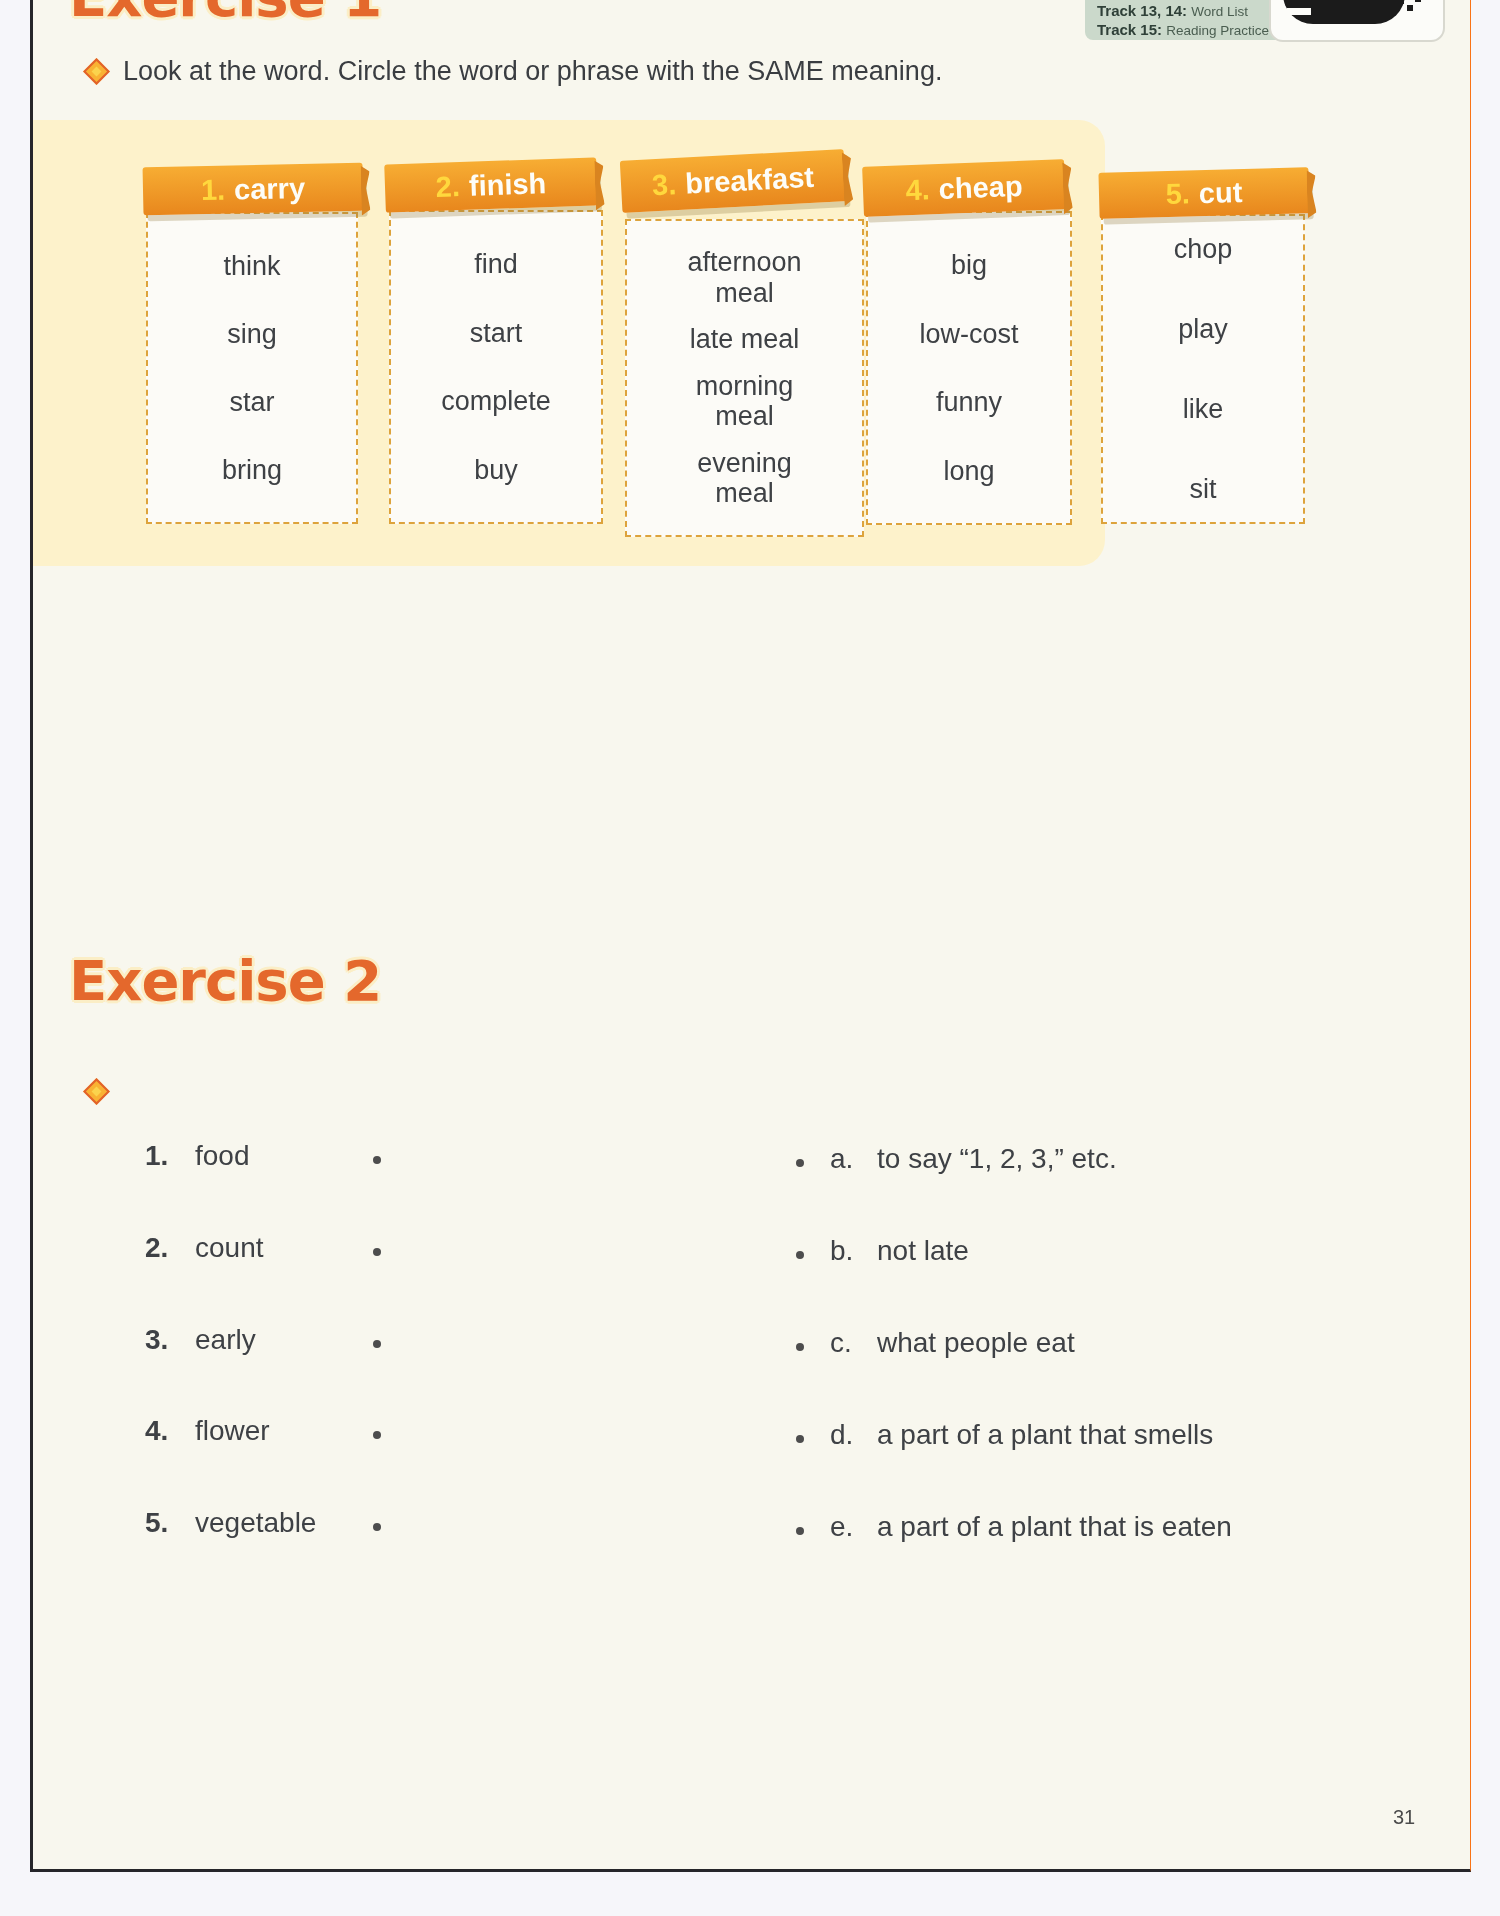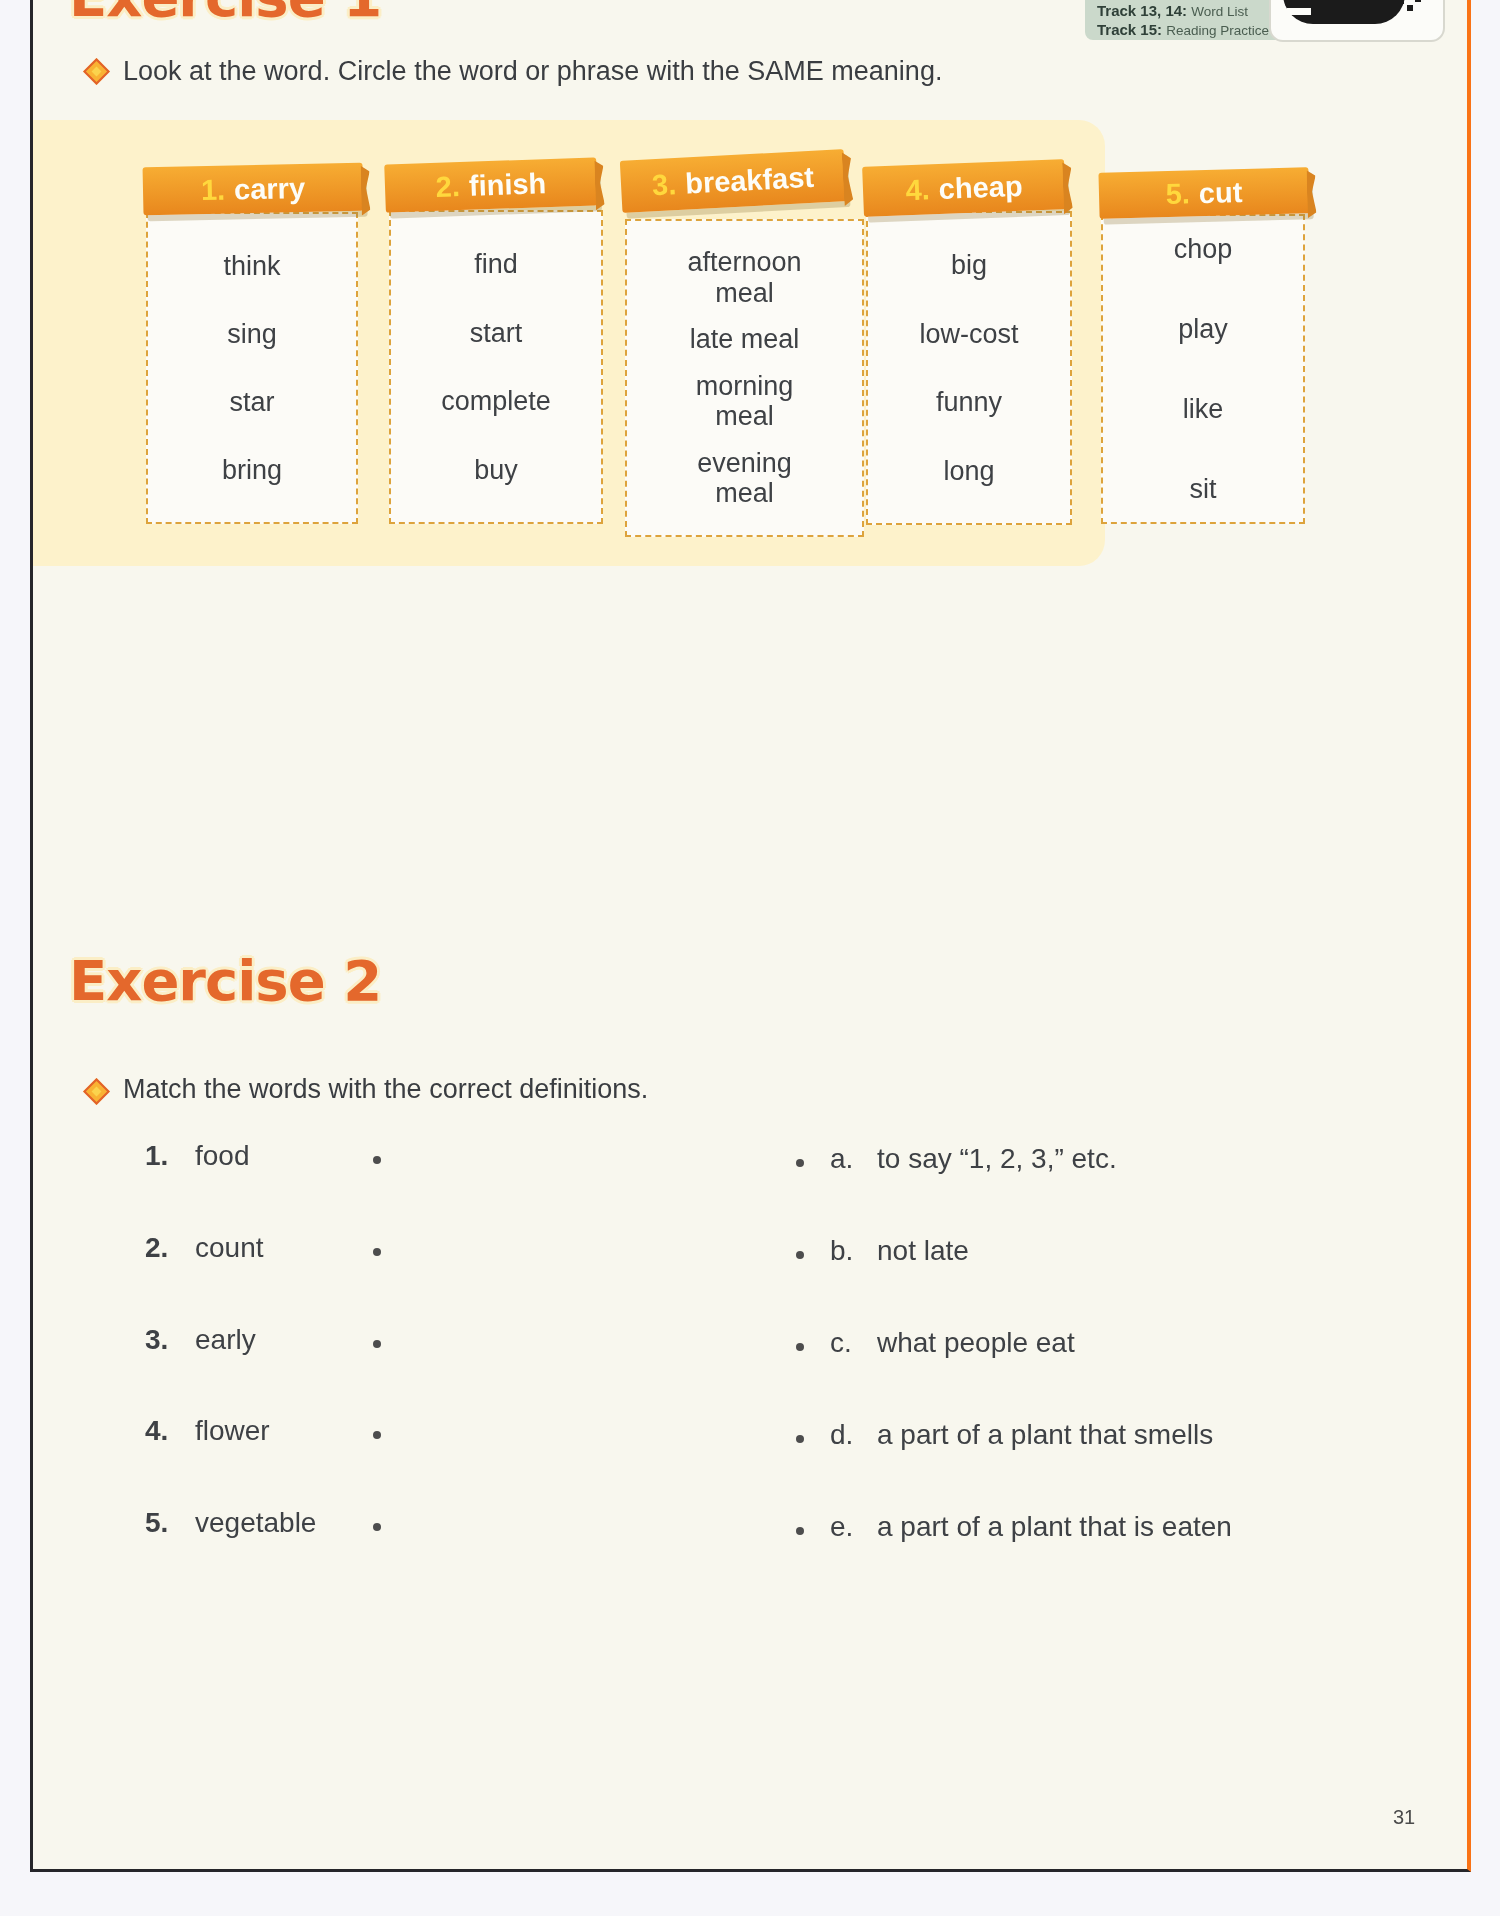--- a/index.html
+++ b/index.html
@@ -1,19 +1,19 @@
 <!DOCTYPE html>
 <html><head>
 <meta charset="utf-8">
 <style>
   html,body{margin:0;padding:0;}
   .stage{position:relative;width:1500px;height:1916px;background:#f6f6fa;overflow:hidden;
          font-family:"Liberation Sans",sans-serif;}
   .paper{position:absolute;left:30px;top:0;width:1441px;height:1872px;background:#f8f7ee;
-         border-left:3px solid #26262a;border-right:4px solid #f97316;border-bottom:3px solid #26262a;
+         border-left:3px solid #26262a;border-right:1px solid #f97316;border-bottom:3px solid #26262a;
          box-sizing:border-box;overflow:hidden;}
   
   .ex-title{position:absolute;font-family:"DejaVu Sans",sans-serif;font-weight:bold;font-size:56px;
             color:#e4682c;letter-spacing:-1px;white-space:nowrap;
             text-shadow:-3px 0 0 #fbeec6,3px 0 0 #fbeec6,0 -3px 0 #fbeec6,0 3px 0 #fbeec6,
                         -2px -2px 0 #fbeec6,2px 2px 0 #fbeec6,2px -2px 0 #fbeec6,-2px 2px 0 #fbeec6;}
   .t1{left:36px;top:-36px;}
   .t2{left:36px;top:948px;}
   
   .audio-box{position:absolute;left:1052px;top:-8px;width:220px;height:48px;background:#cbd9cb;
@@ -152,21 +152,20 @@
       <div class="opt">chop</div>
       <div class="opt">play</div>
       <div class="opt">like</div>
       <div class="opt">sit</div>
     </div>
 
     <div class="ex-title t2">Exercise 2</div>
     <div class="bullet" style="left:54px;top:1082px;">
         <div class="bullet-inner"></div>
       </div>
-    <div class="instr" style="left:90px;top:1074px;">Match the words with the correct definitions.</div>
 
     <div class="match-left" style="top:1140px;">
       <span class="mnum">1.</span>
       <span class="mw">food</span>
     </div>
     <div class="match-left" style="top:1232px;">
       <span class="mnum">2.</span>
       <span class="mw">count</span>
     </div>
     <div class="match-left" style="top:1324px;">

